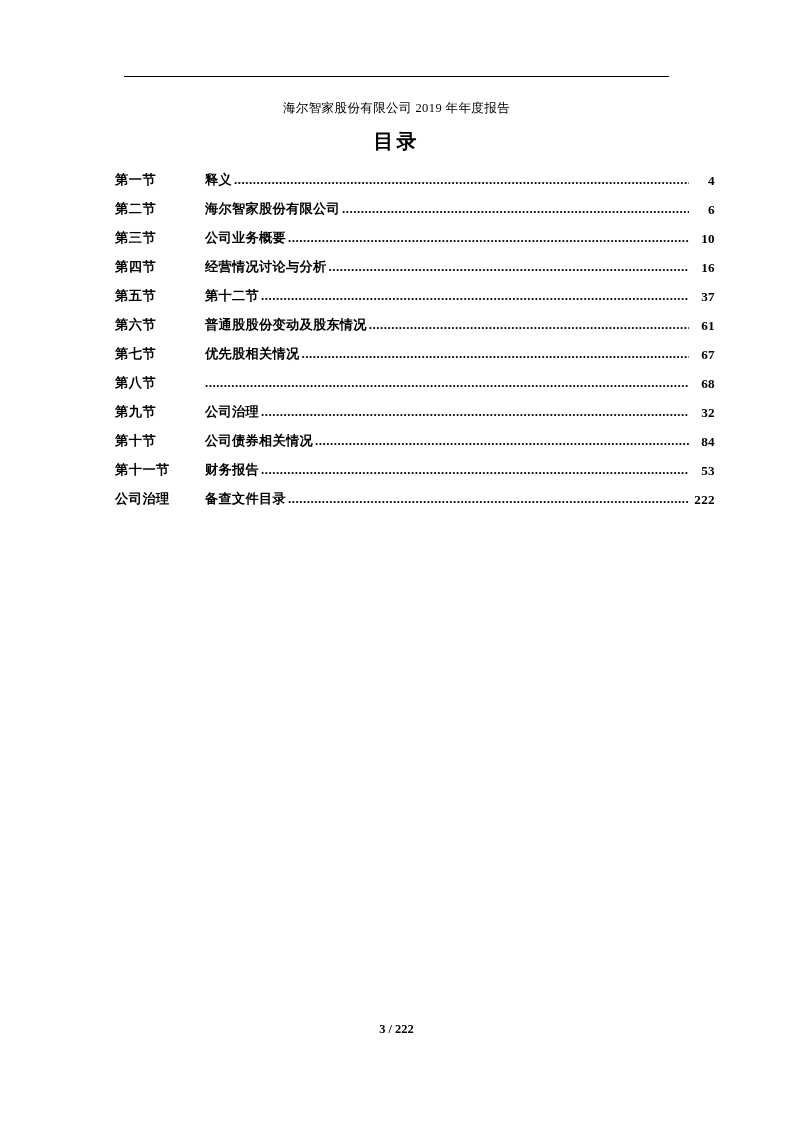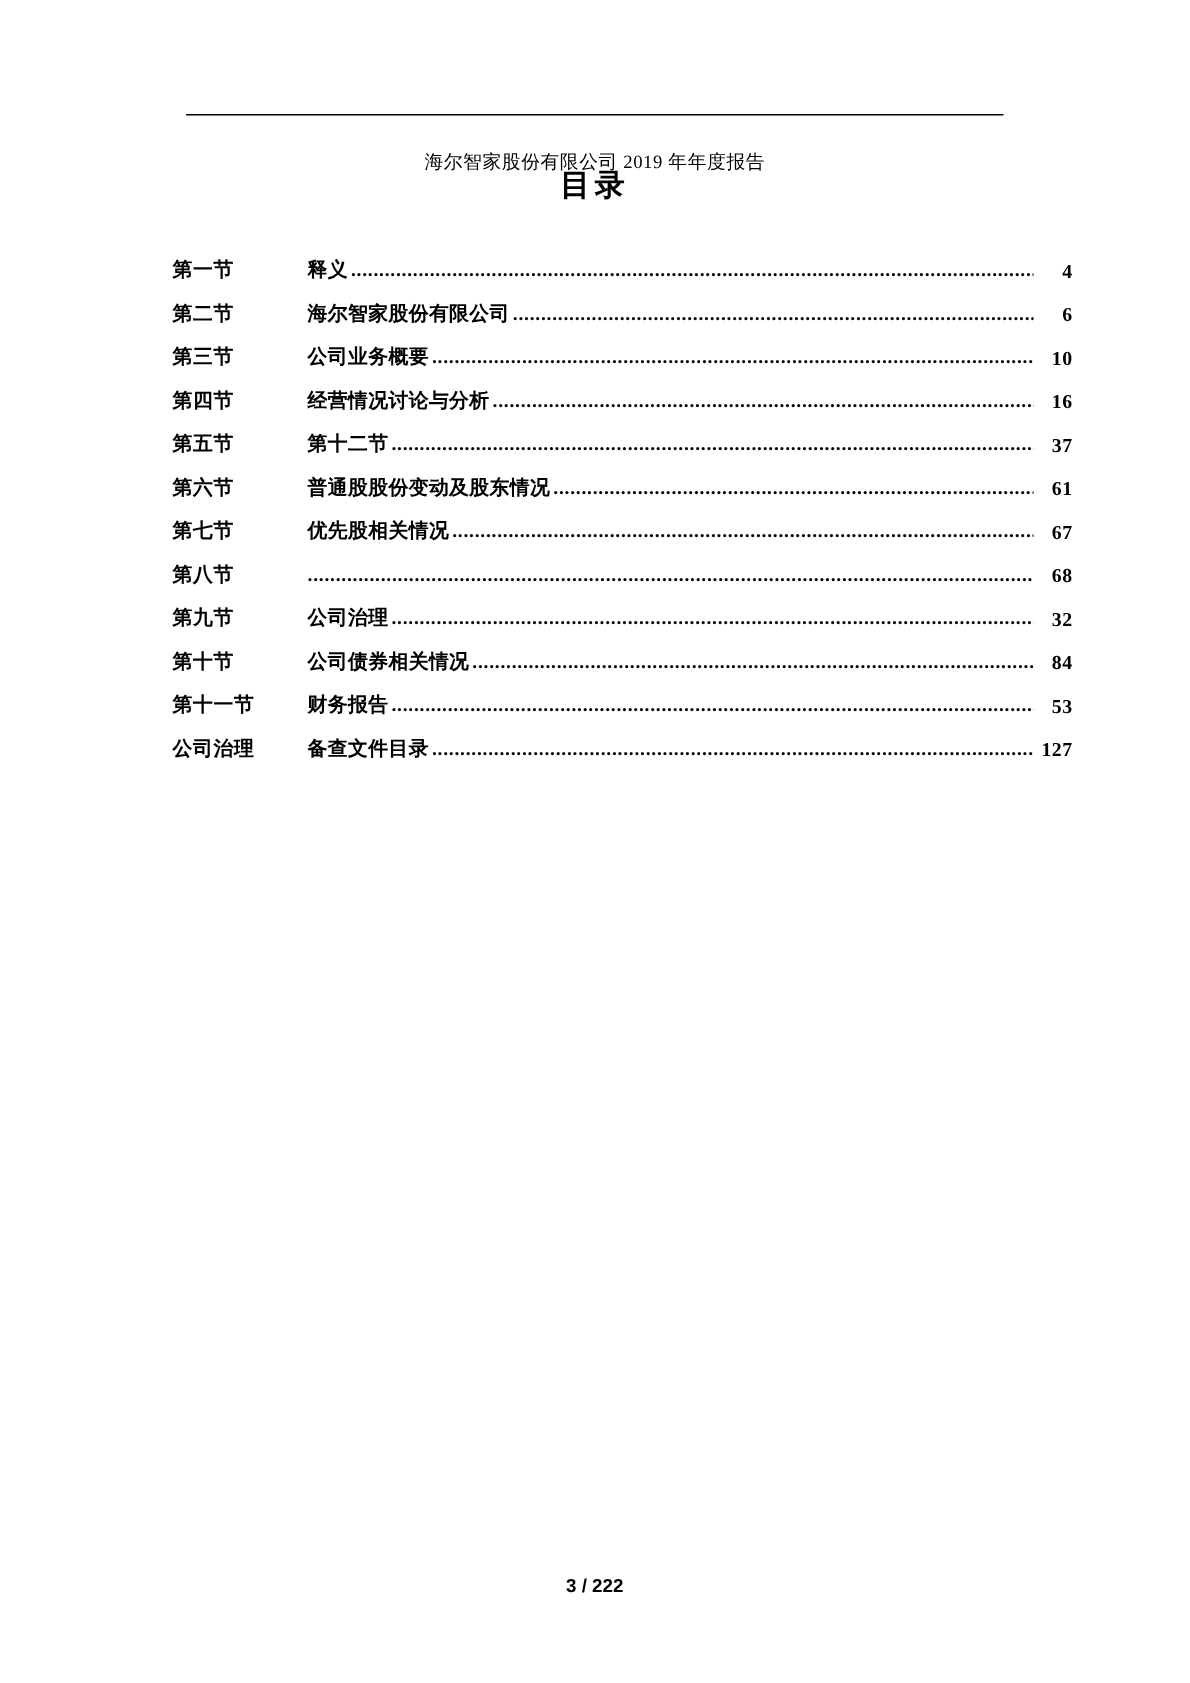--- a/index.html
+++ b/index.html
@@ -32,21 +32,21 @@
   .header-rule {
     position: absolute;
     top: 76px;
     left: 124px;
     width: 545px;
     height: 1px;
     background: #000;
   }
   .toc-title {
     position: absolute;
-    top: 110px;
+    top: 128px;
     left: 0;
     width: 793px;
     text-align: center;
     font-family: "Liberation Serif", serif;
     font-size: 20px;
     font-weight: bold;
     letter-spacing: 3px;
   }
   .toc {
     position: absolute;
@@ -90,24 +90,23 @@
     text-align: right;
     min-width: 26px;
     letter-spacing: 0.3px;
   }
   .footer {
     position: absolute;
     top: 1022px;
     left: 0;
     width: 793px;
     text-align: center;
-    font-family: Liberation Sans, sans-serif;
+    font-family: Liberation Serif, serif;
     font-size: 12.5px;
     font-weight: bold;
-    margin-top: 28px;
   }
 </style>
 </head>
 <body>
 
 <div class="page">
 
   <div class="header">海尔智家股份有限公司 2019 年年度报告</div>
   <div class="header-rule"></div>
 
@@ -188,20 +187,20 @@
       <span class="toc-sect">第十一节</span>
       <span class="toc-name">财务报告</span>
       <span class="toc-dots">.........................................................................................................................................</span>
       <span class="toc-page">53</span>
     </div>
 
     <div class="toc-row">
       <span class="toc-sect">公司治理</span>
       <span class="toc-name">备查文件目录</span>
       <span class="toc-dots">.........................................................................................................................................</span>
-      <span class="toc-page">127</span>
+      <span class="toc-page">222</span>
     </div>
 
   </div>
 
   <div class="footer">3 / 222</div>
 
 </div>
 
 </body></html>

